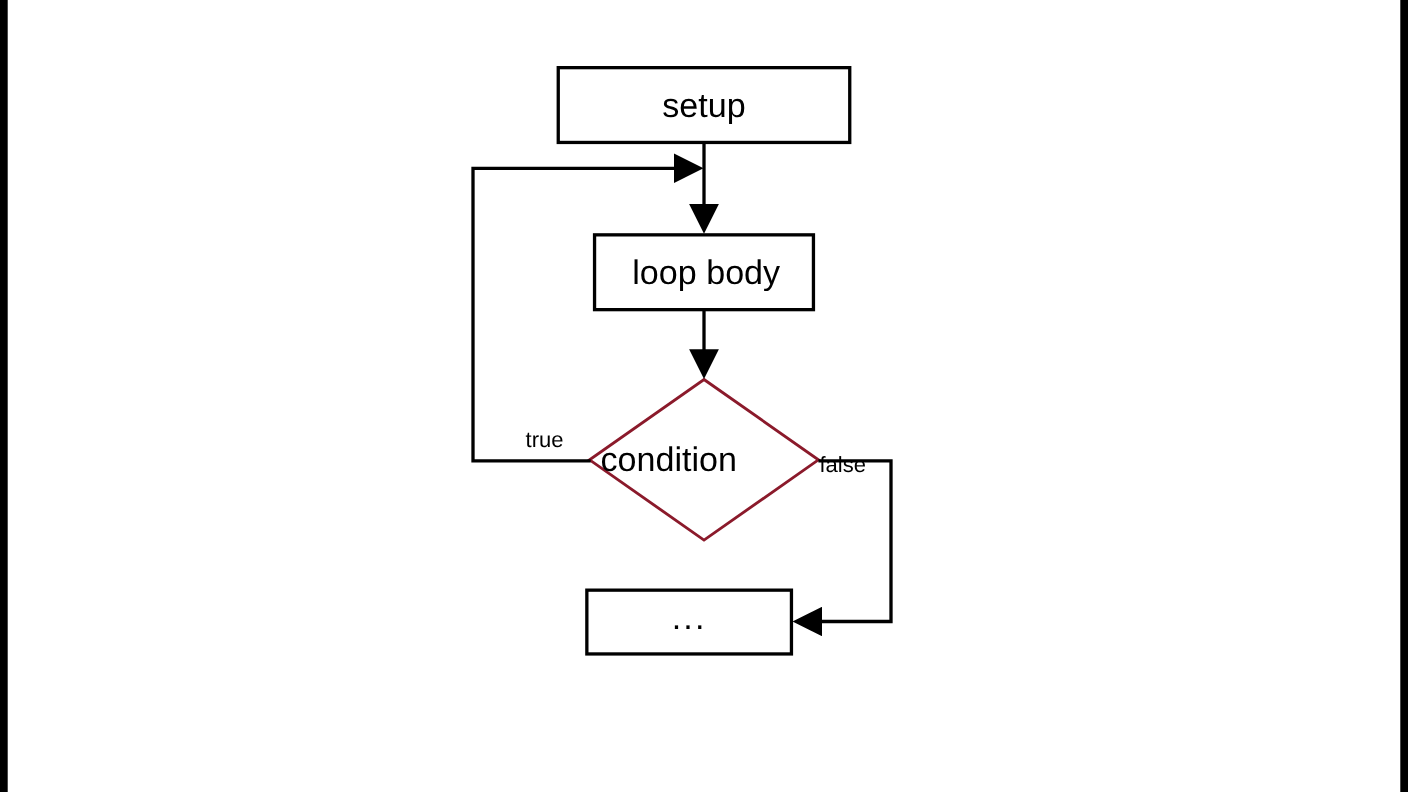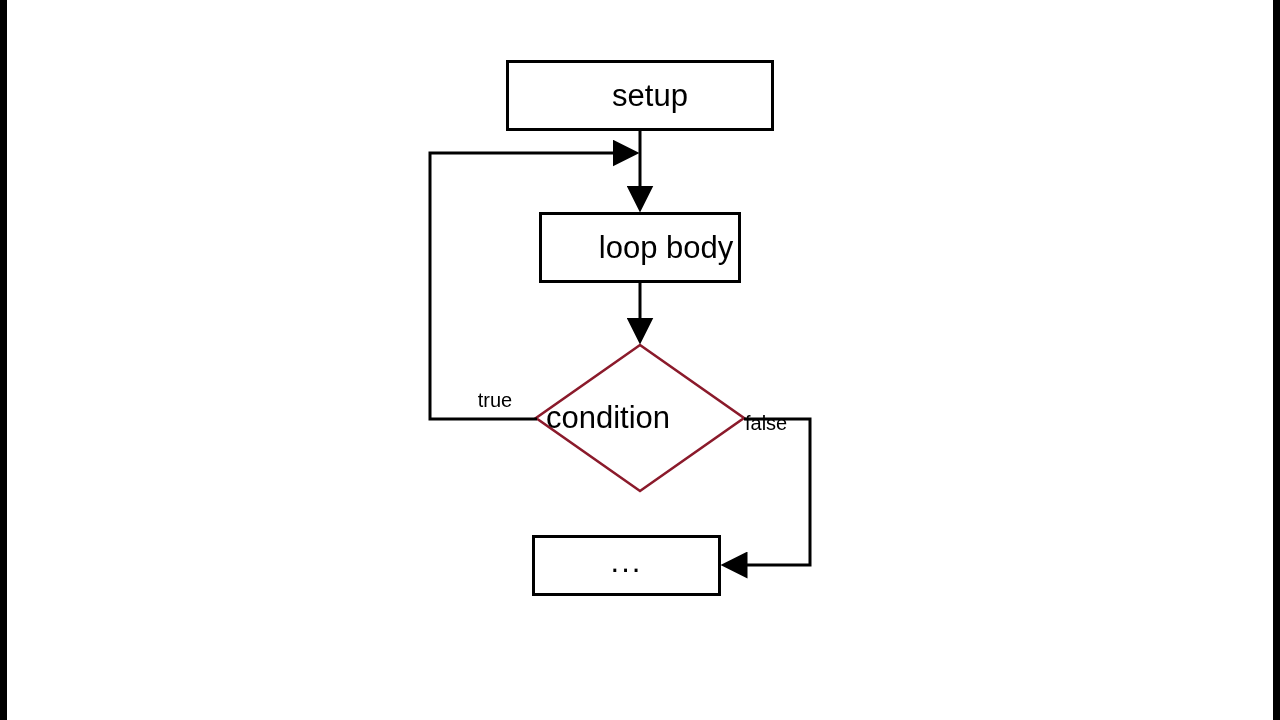--- a/index.html
+++ b/index.html
@@ -70,23 +70,23 @@
 
     <line x1="640" y1="130" x2="640" y2="208" stroke="#000000" stroke-width="3" marker-end="url(#arrow-black)"></line>
 
     <line x1="640" y1="282" x2="640" y2="340" stroke="#000000" stroke-width="3" marker-end="url(#arrow-black)"></line>
 
     <path d="M 537 419 L 430 419 L 430 153 L 635 153" fill="none" stroke="#000000" stroke-width="3" marker-end="url(#arrow-black)"></path>
 
     <path d="M 744 419 L 810 419 L 810 565 L 725 565" fill="none" stroke="#000000" stroke-width="3" marker-end="url(#arrow-black)"></path>
   </svg>
 
-  <div class="node-label box-label" style="left:507px; top:61px; width:266px; height:69px;padding-left:10px;">setup</div>
+  <div class="node-label box-label" style="left:507px; top:61px; width:266px; height:69px;">setup</div>
 
-  <div class="node-label box-label" style="left:540px; top:213px; width:204px; height:69px;padding-left:24px;">loop body</div>
+  <div class="node-label box-label" style="left:540px; top:213px; width:204px; height:69px;">loop body</div>
 
   <div class="node-label box-label" style="left:504px; top:395px; width:208px; height:46px;">condition</div>
 
   <div class="node-label dots-label" style="left:533px; top:532px; width:187px; height:59px;">...</div>
 
   <div class="node-label edge-label" style="left:460px; top:389px; width:70px; height:22px;">true</div>
 
   <div class="node-label edge-label" style="left:745px; top:412px; width:60px; height:22px; justify-content:flex-start;">false</div>
 
 </div>

